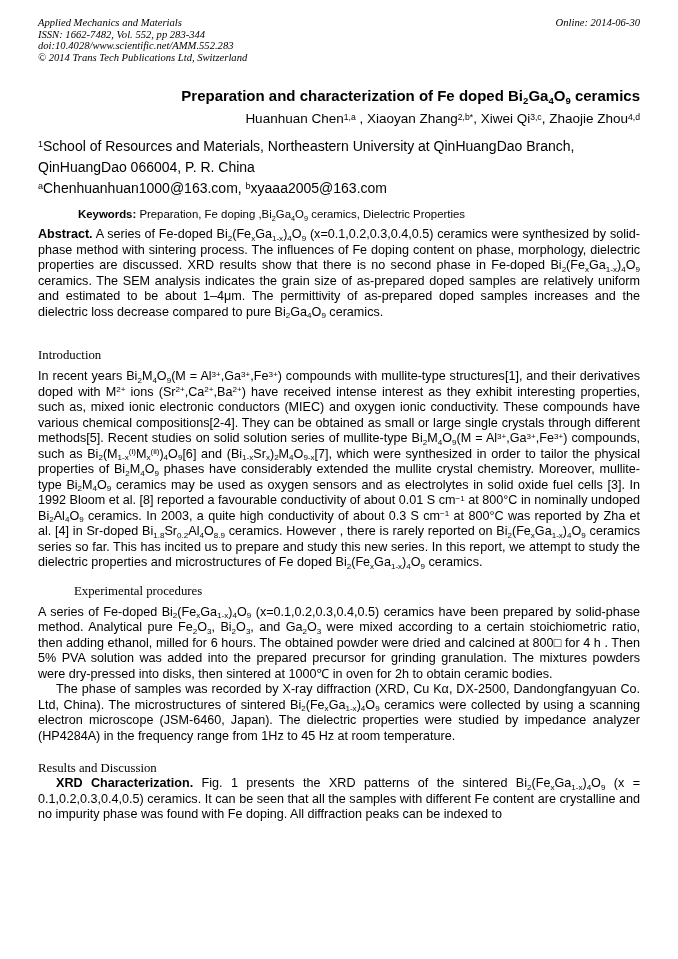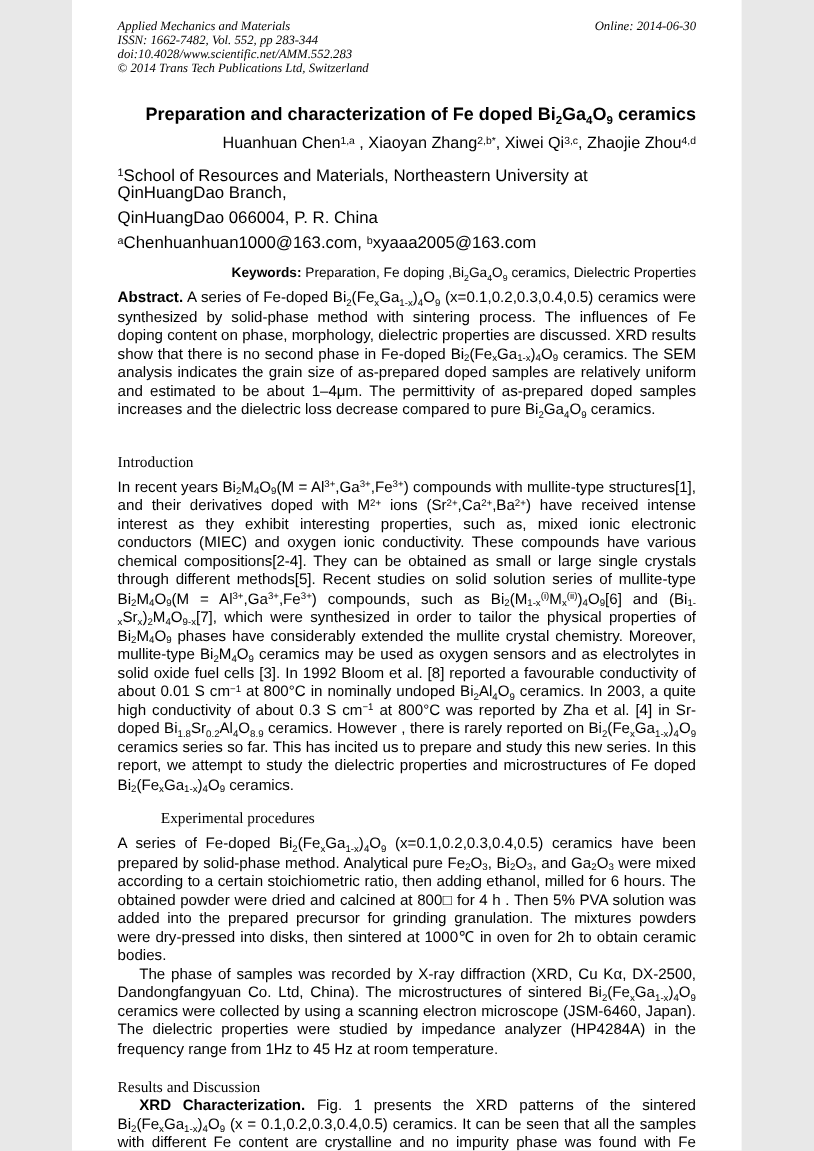--- a/index.html
+++ b/index.html
@@ -1,17 +1,17 @@
 <!DOCTYPE html>
 <html><head>
 <meta charset="utf-8">
 <style>
   html, body { margin: 0; padding: 0; background: #e8e8e8; }
   .page {
-    width: 558px; height: 959px;
+    width: 678px; height: 959px;
     background: #ffffff; color: #000000;
     box-sizing: border-box;
     padding: 17px 38px 0 38px;
     overflow: hidden;
     margin: 0 auto;
     font-family: "Liberation Serif", "DejaVu Serif", serif;
   }
   
   .hdr {
     display: flex; justify-content: space-between; align-items: flex-start;
@@ -33,21 +33,21 @@
   .affil {
     font-family: "Liberation Sans", "DejaVu Sans", sans-serif;
     font-size: 14px; line-height: 14px;
     margin-top: 10px;
   }
   .affil > div { margin-bottom: 7px; }
   
   .kw {
     font-family: "Liberation Sans", "DejaVu Sans", sans-serif;
     font-size: 11.4px; line-height: 14px;
-    margin: 12px 0 0 0; text-align: right; padding-left: 40px;
+    margin: 12px 0 0 0; text-align: left; padding-left: 40px;
   }
   
   .body-p {
     font-family: Liberation Sans, sans-serif;
     font-size: 12.6px; line-height: 15.5px;
     text-align: justify;
     margin: 6px 0 0 0;
   }
   .body-p.no-gap { margin-top: 0; }
   .indent { text-indent: 18px; }

